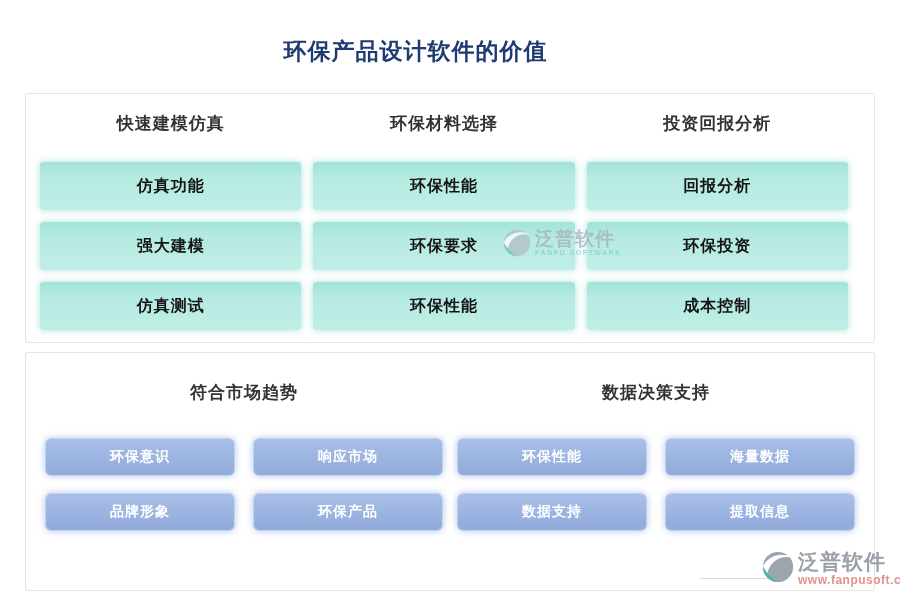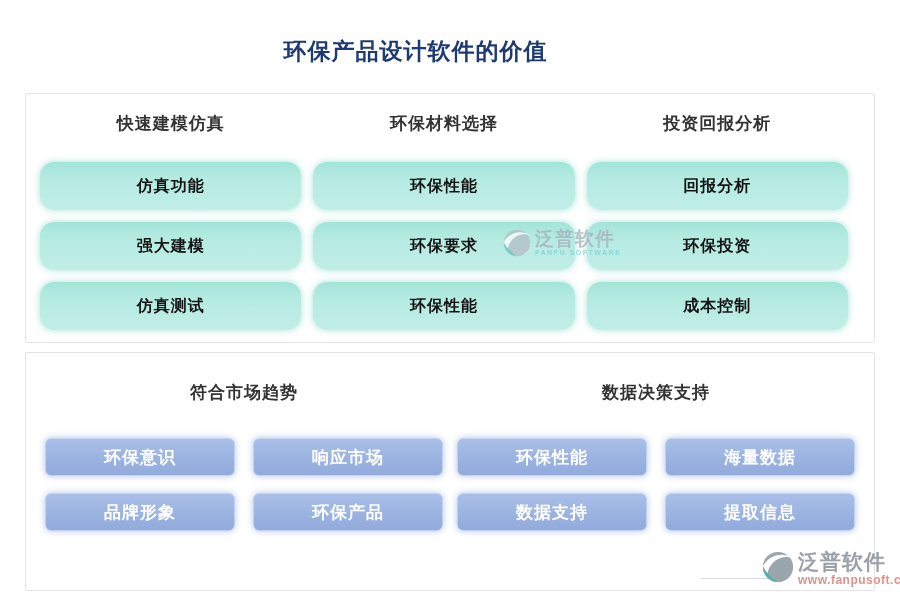--- a/index.html
+++ b/index.html
@@ -20,38 +20,38 @@
   .panel-bottom { top: 352px; height: 239px; display: flex; padding: 26px 12px 0 12px; }
 
   .column { flex: 1; display: flex; flex-direction: column; align-items: center; padding: 0 6px; }
   .col-header {
     font-size: 17px; font-weight: bold; color: #333333;
     margin-bottom: 27px; margin-top: 2px; text-align: center; letter-spacing: 1px;
   }
 
   .teal-btn {
     width: 100%; max-width: 262px; height: 59px; margin-bottom: 12px;
-    border: none; border-radius: 14px; cursor: pointer;
+    border: none; border-radius: 3px; cursor: pointer;
     background: linear-gradient(180deg, #a2e4d8 0%, #b6ebe2 35%, #c0eee6 100%);
     box-shadow: 0 0 7px rgba(160, 225, 213, 0.9);
     font-family: inherit; font-size: 16px; font-weight: bold; color: #141414;
     letter-spacing: 1px;
   }
 
   .section { flex: 1; display: flex; flex-direction: column; align-items: center; }
   .btn-grid {
     display: grid; grid-template-columns: 190px 190px;
     column-gap: 18px; row-gap: 17px; margin-top: 7px;
   }
   .blue-btn {
     width: 190px; height: 38px;
     border: 1px solid #c3d2ef; border-radius: 6px; cursor: pointer;
     background: linear-gradient(180deg, #a9bfe8 0%, #9bb3e0 55%, #93abdc 100%);
     box-shadow: 0 0 7px rgba(160, 184, 228, 0.8);
-    font-family: inherit; font-size: 17px; font-weight: bold; color: #ffffff;
+    font-family: inherit; font-size: 14px; font-weight: bold; color: #ffffff;
     letter-spacing: 1px;
   }
 
   .watermark-center {
     position: absolute; left: 503px; top: 229px; display: flex; align-items: flex-start;
     opacity: 0.75; pointer-events: none;
   }
   .watermark-center .wm-text-cn { font-size: 19px; font-weight: bold; color: #a3b0ba; line-height: 20px; letter-spacing: 1px; }
   .watermark-center .wm-text-en { font-size: 7px; font-weight: bold; color: #7ecfd2; letter-spacing: 1.5px; }
 

